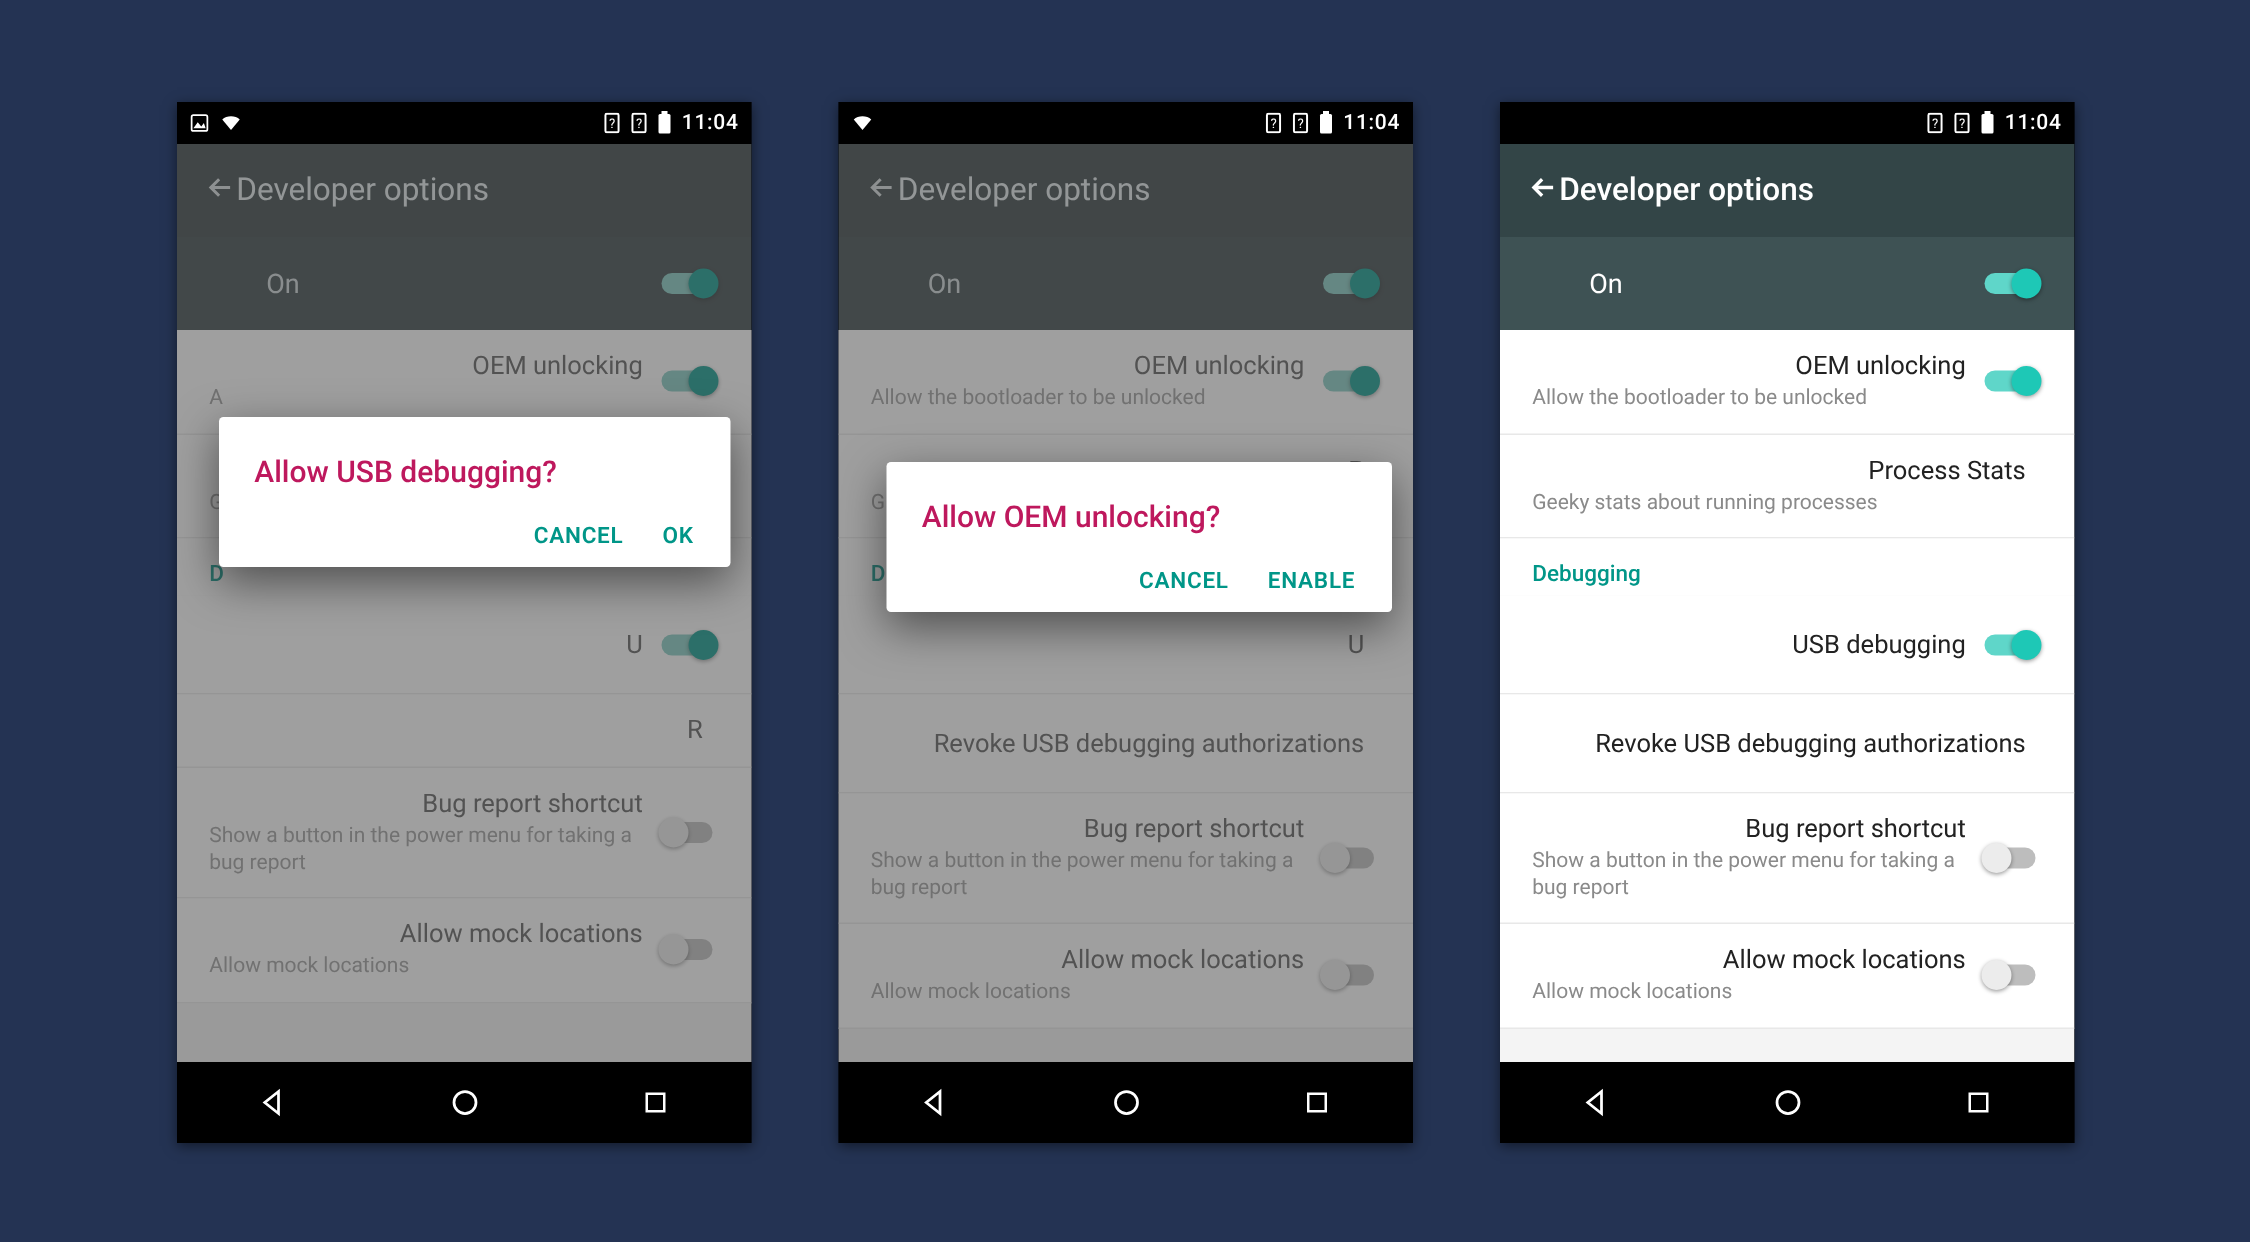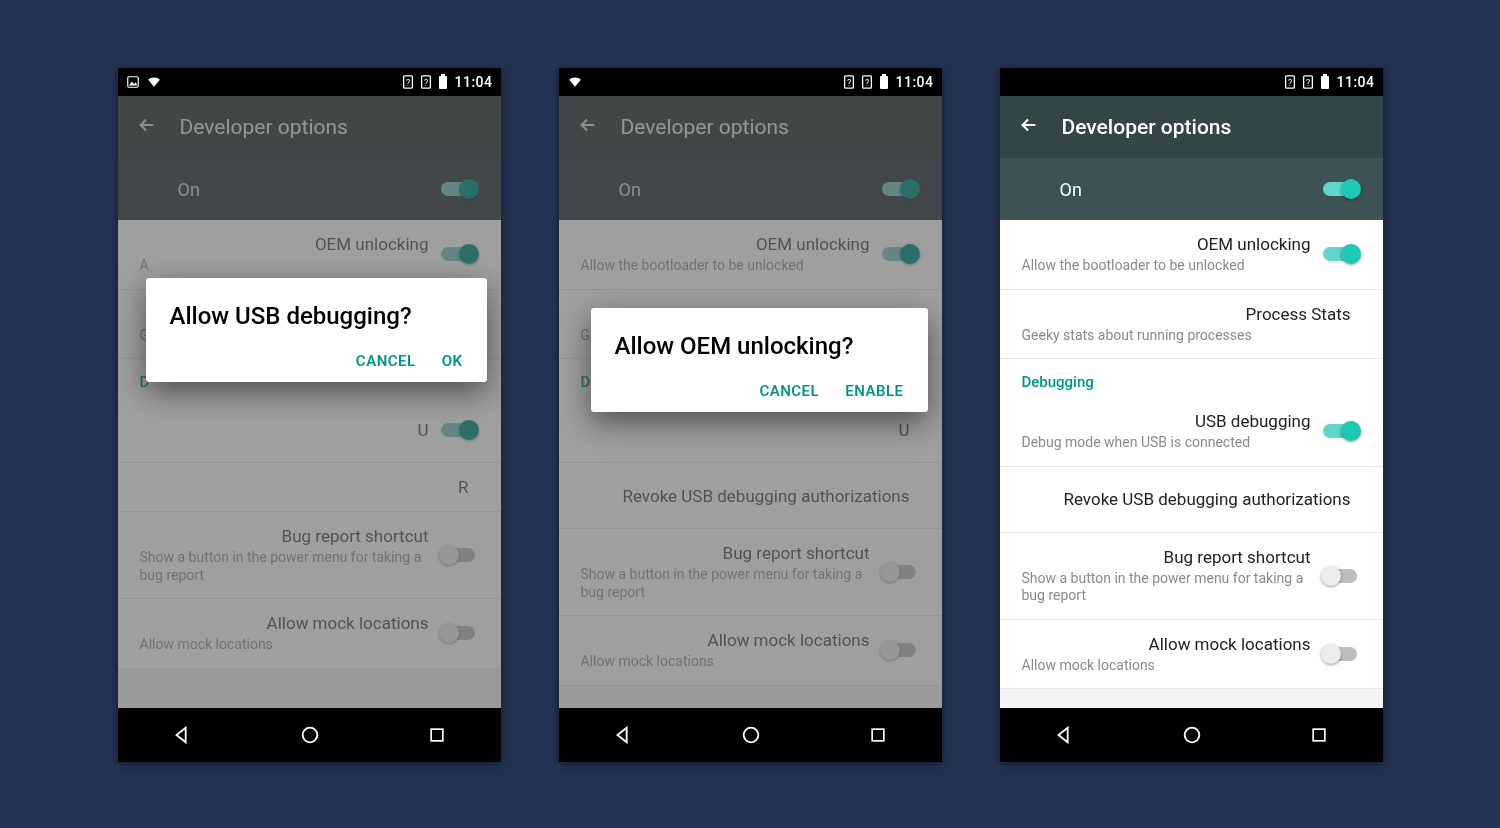--- a/index.html
+++ b/index.html
@@ -36,21 +36,20 @@
   .statusbar .left, .statusbar .right { display: flex; align-items: center; gap: 6px; }
   .statusbar .clock { font-weight: 500; letter-spacing: 0.5px; }
   .sb-ic { display:inline-flex; }
   
   .appbar {
     height: 62px;
     background: #2f3b3d;
     display: flex;
     align-items: center;
     padding: 0 18px;
-    gap: 22px;
   }
   .appbar.light { background: #334547; }
   .appbar .back { color: #d8dee0; }
   .appbar .title { color: #e4ecee; font-size: 21px; font-weight: 400; }
   .appbar.light .title { color: #fff; font-weight: 500; }
   
   .onrow {
     height: 62px;
     background: #323e40;
     display: flex;
@@ -116,21 +115,21 @@
     position:absolute; top:28px; left:0; right:0; bottom:54px;
     background: rgba(80,80,80,0.55);
     z-index: 5;
   }
   .dialog {
     position:absolute; z-index:10;
     background:#fff; border-radius:3px;
     box-shadow: 0 10px 30px rgba(0,0,0,.5);
     padding: 24px 24px 12px 24px;
   }
-  .dialog .dtitle { font-size:24px; color:#000000; font-weight:500; margin-bottom:14px; }
+  .dialog .dtitle { font-size:20px; color:#be185d; font-weight:500; margin-bottom:14px; }
   .dialog .dbody { font-size:15px; color:#555; line-height:1.4; }
   .dialog .dactions { display:flex; justify-content:flex-end; gap:26px; margin-top:22px; }
   .dialog .dbtn { color:#009688; font-weight:600; font-size:15px; letter-spacing:0.5px; cursor:pointer; }
   
   .dimmed .item .ttl { color:#555; }
   .dimmed .item .sub { color:#9a9a9a; }
 </style>
 </head>
 <body>
 
@@ -452,21 +451,20 @@
         <div class="ttl">Process Stats</div>
         <div class="sub">Geeky stats about running processes</div>
       </div>
     </div>
 
     <div class="section-hdr">Debugging</div>
 
     <div class="item">
       <div class="txt">
         <div class="ttl">USB debugging</div>
-        <div class="sub">Debug mode when USB is connected</div>
       </div>
       <span class="toggle on bright">
           <span class="track"></span>
           <span class="thumb"></span>
         </span>
     </div>
 
     <div class="item">
       <div class="txt">
           <div class="ttl">Revoke USB debugging authorizations</div>

